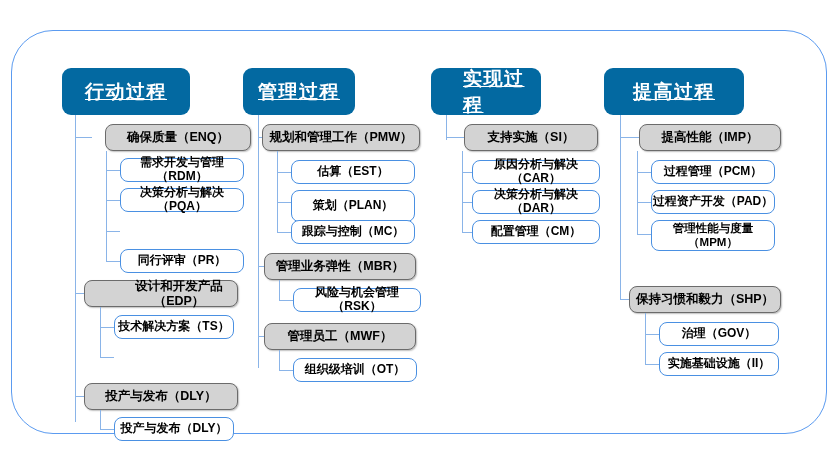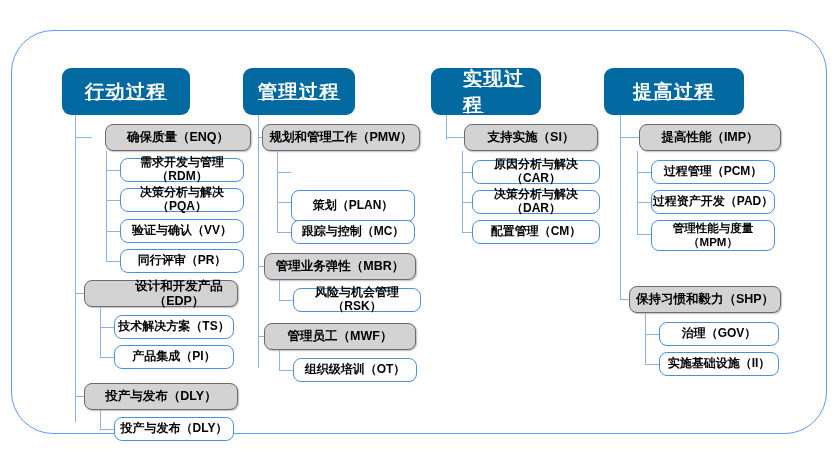--- a/index.html
+++ b/index.html
@@ -117,50 +117,49 @@
   <div class="node group" style="left:105px; top:124px; width:146px; height:27px;">确保质量（ENQ）</div>
   <div class="conn v" style="left:106px; top:151px; height:111px;"></div>
 
   <div class="conn h" style="left:106px; top:170px; width:14px;"></div>
   <div class="node leaf" style="left:120px; top:158px; width:124px; height:24px;">需求开发与管理（RDM）</div>
 
   <div class="conn h" style="left:106px; top:200px; width:14px;"></div>
   <div class="node leaf" style="left:120px; top:188px; width:124px; height:24px;">决策分析与解决（PQA）</div>
 
   <div class="conn h" style="left:106px; top:231px; width:14px;"></div>
-  <div class="node leaf" style="left:120px; top:219px; width:124px; height:24px;">验证与确认（VV）</div>
 
   <div class="conn h" style="left:106px; top:261px; width:14px;"></div>
   <div class="node leaf" style="left:120px; top:249px; width:124px; height:24px;">同行评审（PR）</div>
 
   <div class="conn h" style="left:75px; top:293px; width:9px;"></div>
   <div class="node group" style="left:84px; top:280px; width:154px; height:27px;padding-left:36px;">设计和开发产品（EDP）</div>
   <div class="conn v" style="left:100px; top:307px; height:51px;"></div>
 
   <div class="conn h" style="left:100px; top:327px; width:14px;"></div>
   <div class="node leaf" style="left:114px; top:315px; width:120px; height:24px;">技术解决方案（TS）</div>
 
   <div class="conn h" style="left:100px; top:357px; width:14px;"></div>
-  <div class="node leaf" style="left:114px; top:345px; width:120px; height:24px;">产品集成（PI）</div>
 
   <div class="conn h" style="left:75px; top:396px; width:9px;"></div>
   <div class="node group" style="left:84px; top:383px; width:154px; height:27px;">投产与发布（DLY）</div>
   <div class="conn v" style="left:100px; top:410px; height:20px;"></div>
 
   <div class="conn h" style="left:100px; top:429px; width:14px;"></div>
   <div class="node leaf" style="left:114px; top:417px; width:120px; height:24px;">投产与发布（DLY）</div>
 
   <div class="col-header" style="left:243px; top:68px; width:112px;">管理过程</div>
   <div class="conn v" style="left:258px; top:115px; height:253px;"></div>
 
   <div class="conn h" style="left:258px; top:137px; width:4px;"></div>
   <div class="node group" style="left:262px; top:124px; width:158px; height:27px;">规划和管理工作（PMW）</div>
   <div class="conn v" style="left:277px; top:151px; height:81px;"></div>
 
   <div class="conn h" style="left:277px; top:172px; width:14px;"></div>
+  <div class="node leaf" style="left:291px; top:160px; width:124px; height:24px;">估算（EST）</div>
 
   <div class="conn h" style="left:277px; top:202px; width:14px;"></div>
   <div class="node leaf" style="left:291px; top:190px; width:124px; height:32px;">策划（PLAN）</div>
 
   <div class="conn h" style="left:277px; top:232px; width:14px;"></div>
   <div class="node leaf" style="left:291px; top:220px; width:124px; height:24px;">跟踪与控制（MC）</div>
 
   <div class="conn h" style="left:258px; top:266px; width:6px;"></div>
   <div class="node group" style="left:264px; top:253px; width:152px; height:27px;">管理业务弹性（MBR）</div>
   <div class="conn v" style="left:279px; top:280px; height:21px;"></div>

